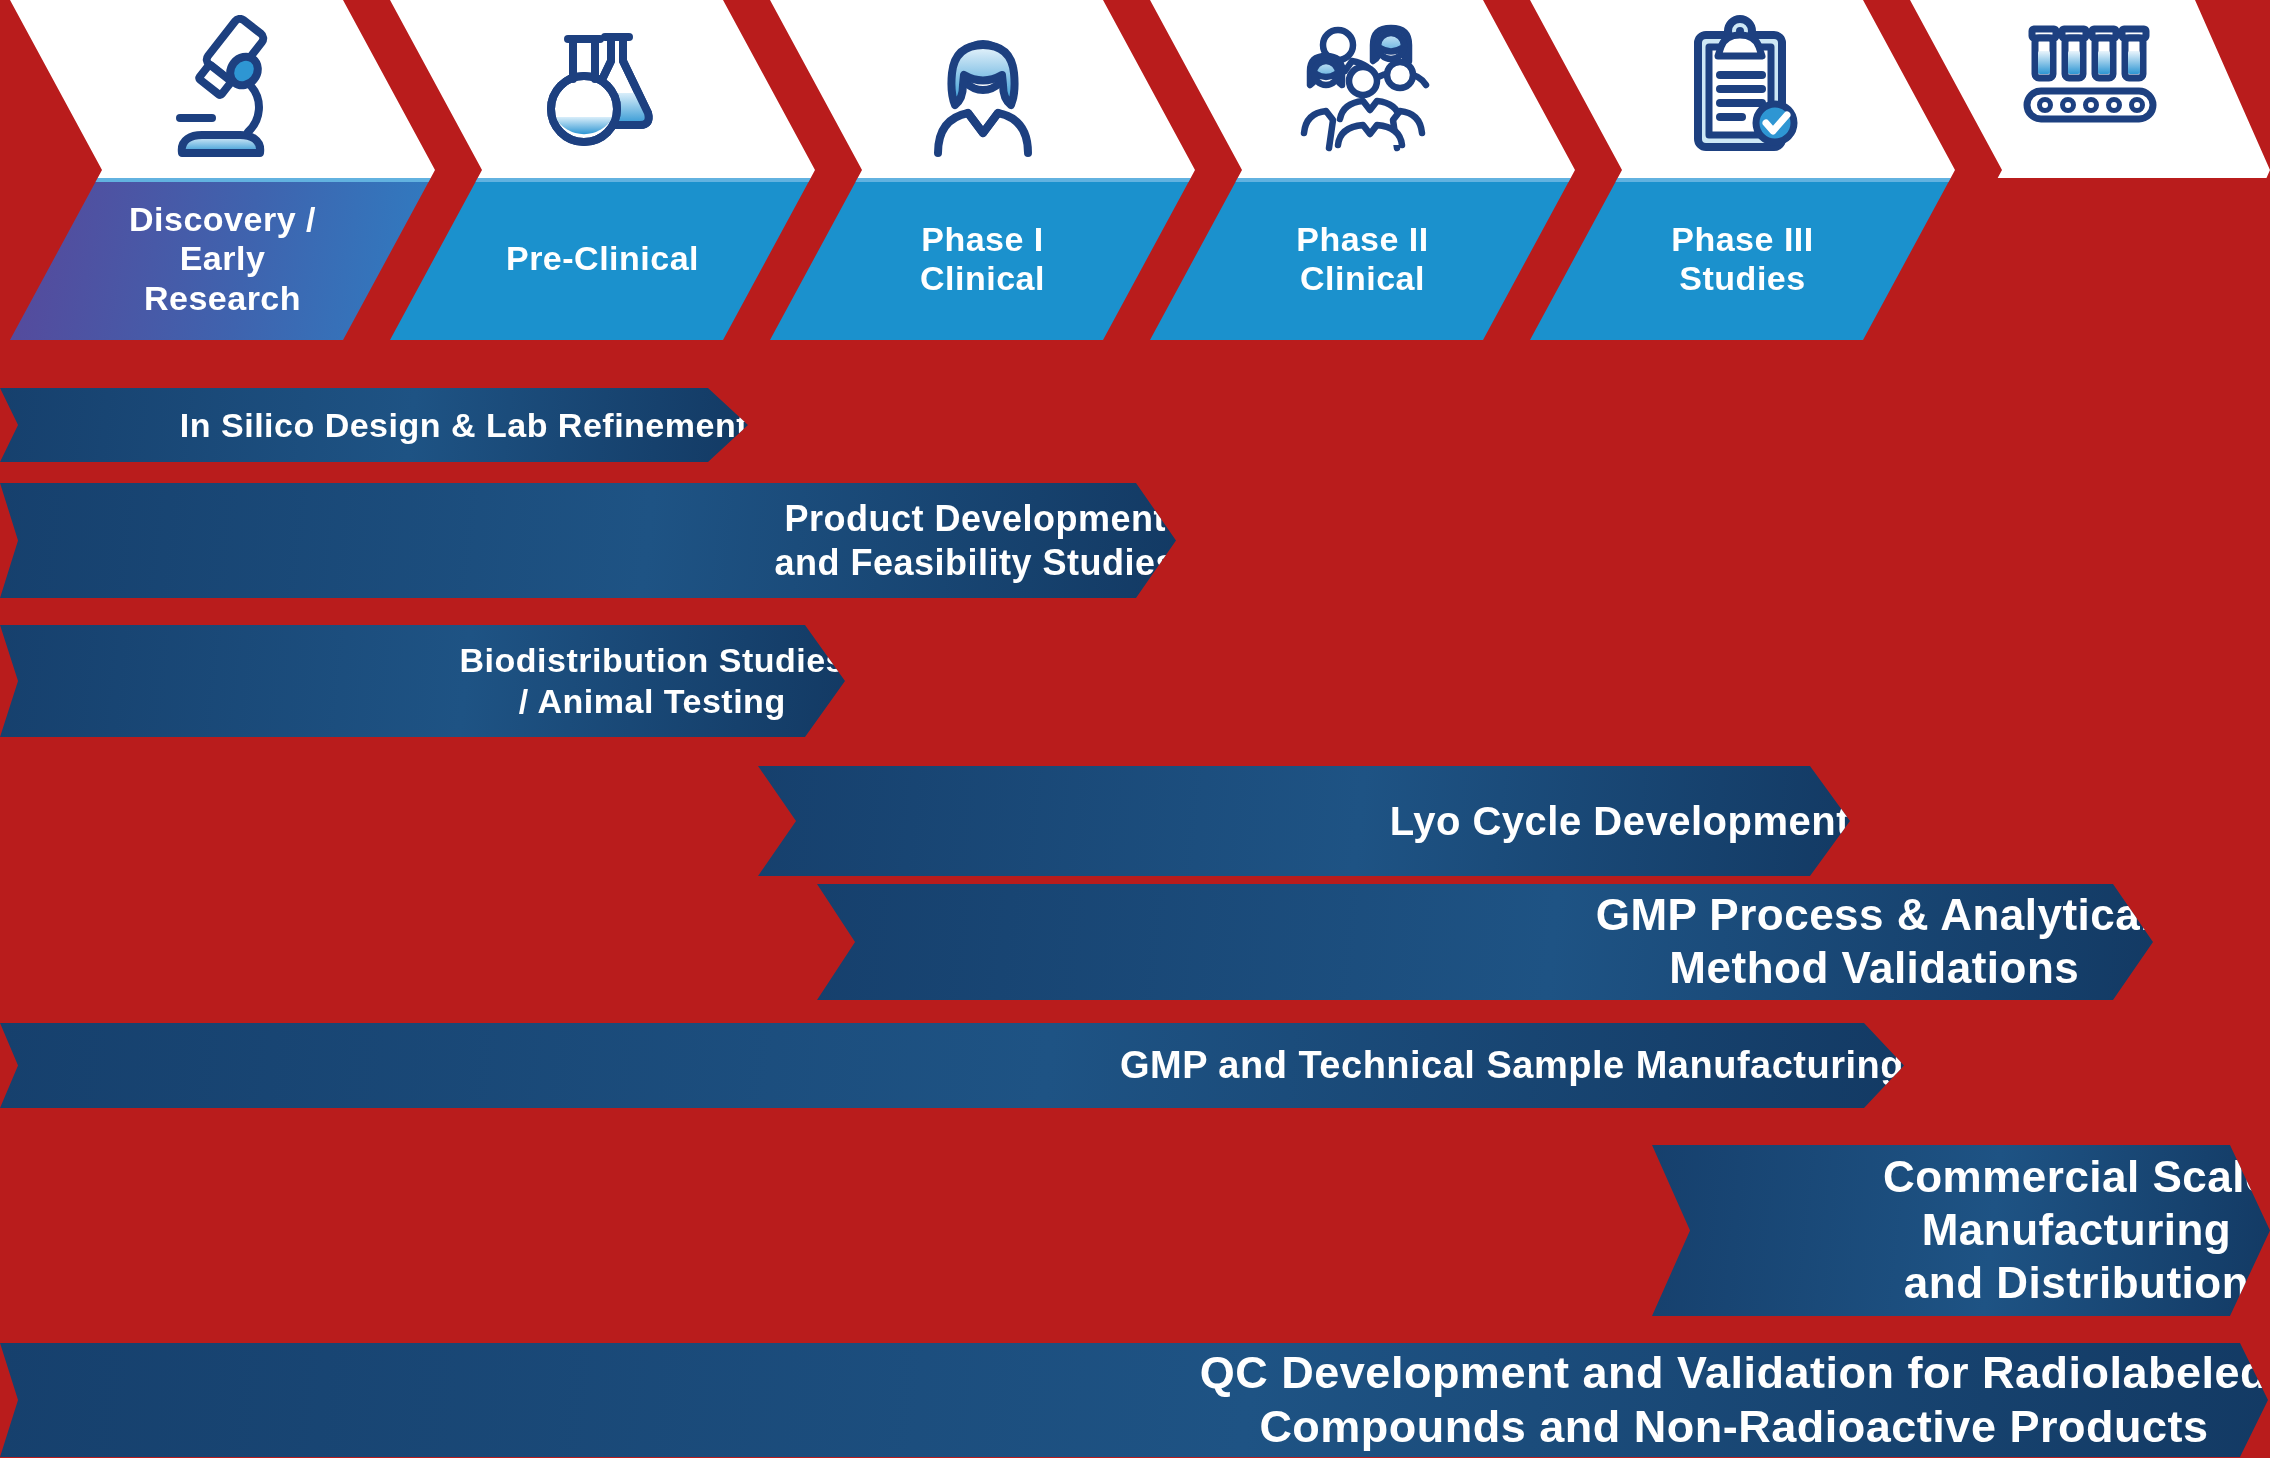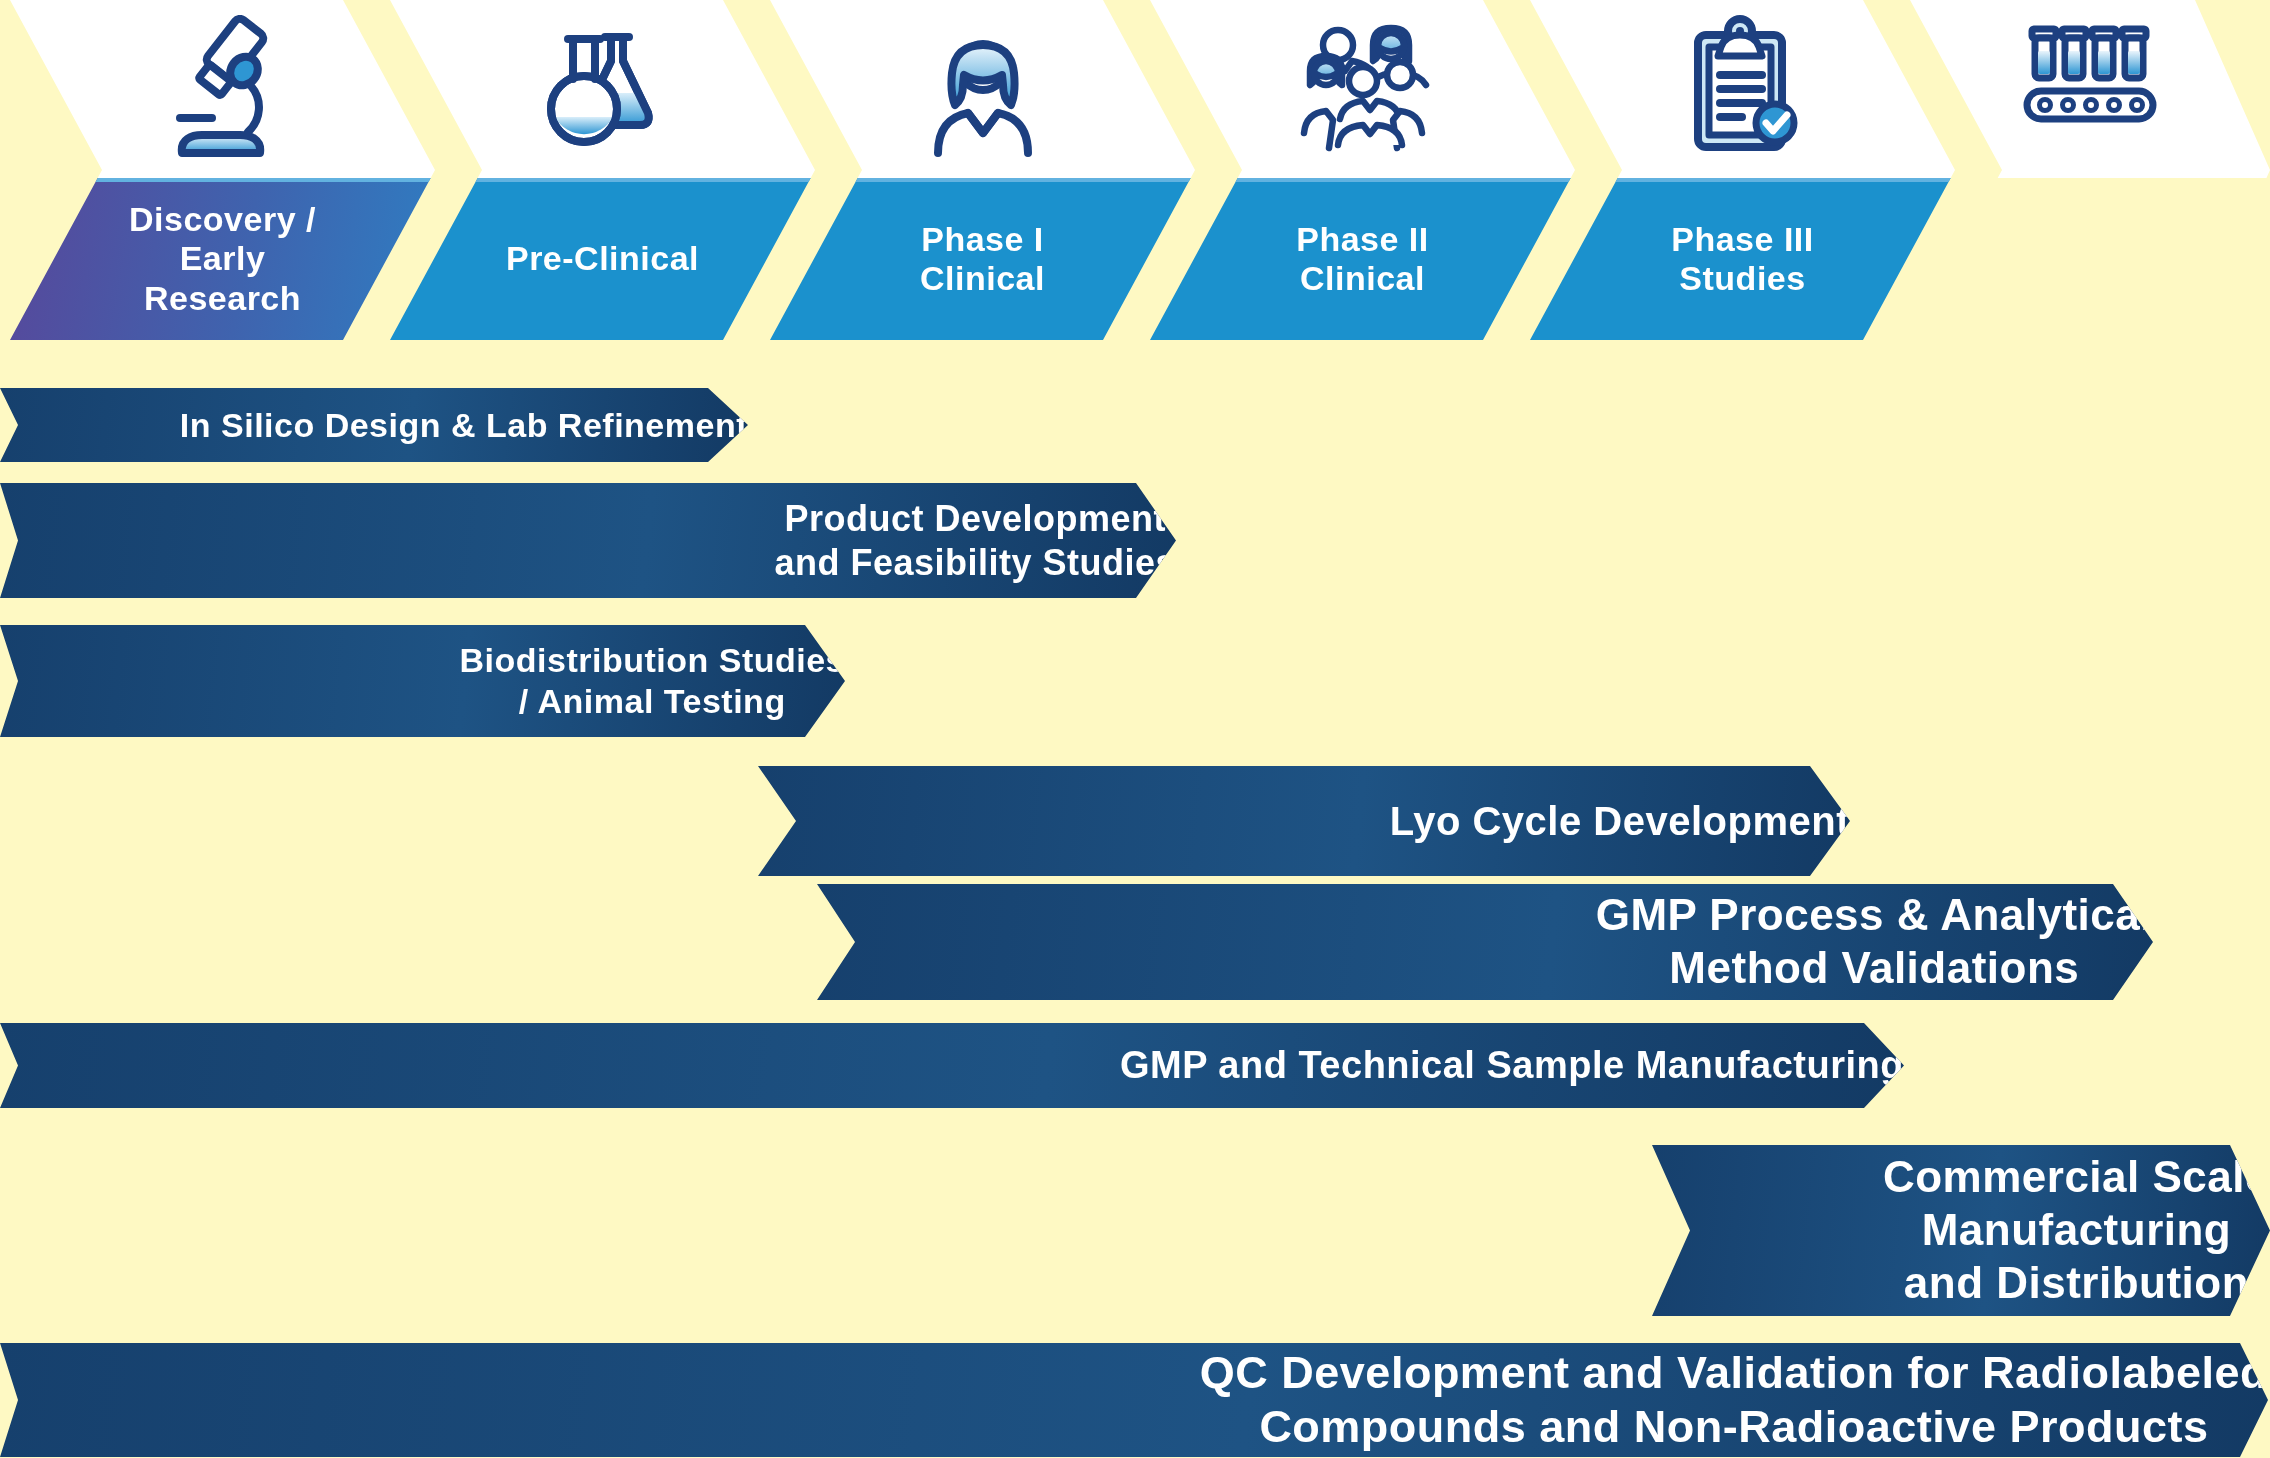--- a/index.html
+++ b/index.html
@@ -1,17 +1,17 @@
 <!DOCTYPE html>
 <html><head>
 <meta charset="utf-8">
 <style>
   html,body{margin:0;padding:0;background:#000;}
   #canvas{
-    position:relative;width:2270px;height:1458px;background:#fef9c3;overflow:hidden;
+    position:relative;width:2270px;height:1458px;background:#b91c1c;overflow:hidden;
     font-family:"Liberation Sans","DejaVu Sans",sans-serif;font-weight:bold;color:#fff;
   }
   
   .stage{
     position:absolute;top:0;height:340px;width:425px;display:flex;flex-direction:column;
     clip-path:polygon(0 0, calc(100% - 92px) 0, 100% 50%, calc(100% - 92px) 100%, 0 100%, 92px 50%);
   }
   .stage-top{height:178px;background:#ffffff;display:flex;align-items:center;justify-content:center;}
   .stage-band{
     flex:1;display:flex;align-items:center;justify-content:center;text-align:center;

